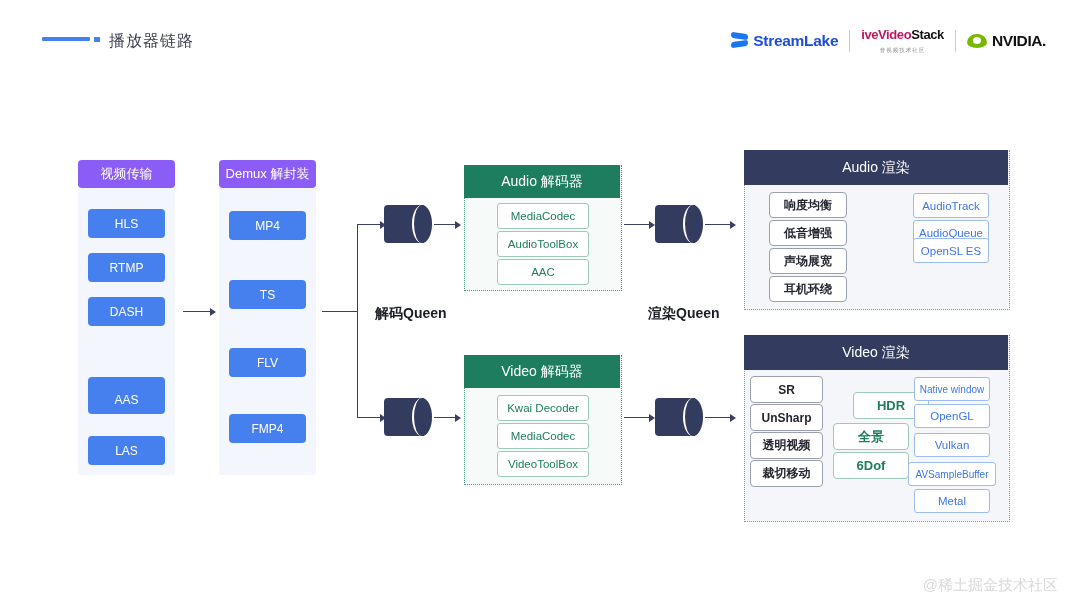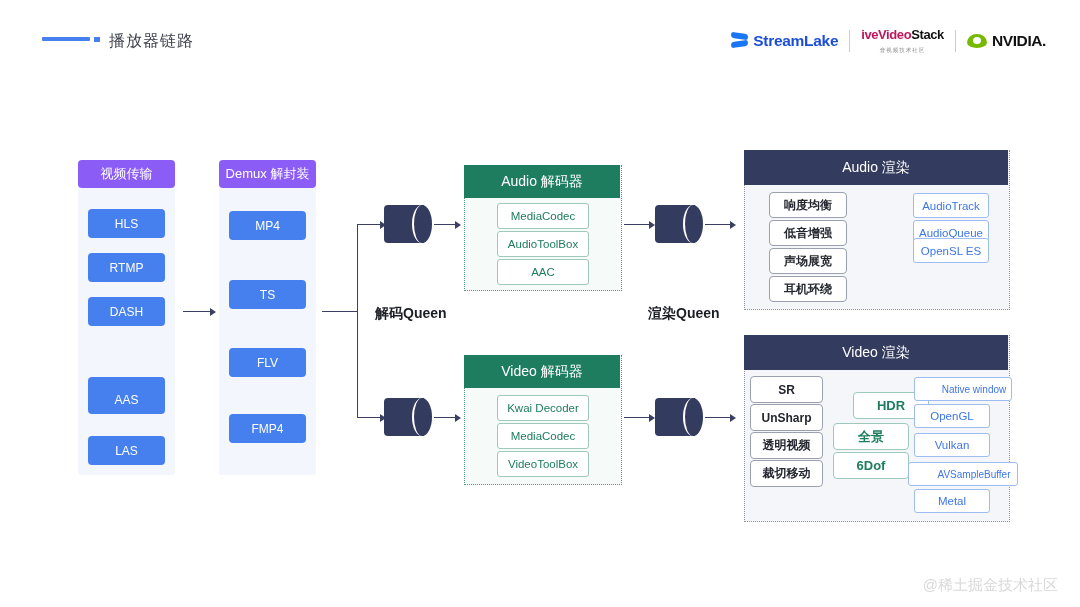--- a/index.html
+++ b/index.html
@@ -48,21 +48,21 @@
               color:#1e7d5e;font-size:11.5px;display:flex;align-items:center;justify-content:center;}
 
   
   .ren-card{position:absolute;background:#f4f6fa;border:1px dotted #8d93a6;}
   .ren-head{position:absolute;background:#333c5e;color:#fff;font-size:14px;
             display:flex;align-items:center;justify-content:center;}
   .chip-dark{position:absolute;background:#fff;border:1px solid #9aa0ad;border-radius:4px;
              color:#23262e;font-size:12px;font-weight:bold;display:flex;align-items:center;justify-content:center;}
   .chip-blue{position:absolute;background:#fff;border:1px solid #9dbdf0;border-radius:3px;
              color:#3d76e8;font-size:11.5px;display:flex;align-items:center;justify-content:center;}
-  .chip-blue.sm{font-size:10px;padding-left:22px;}
+  .chip-blue.sm{font-size:10px;}
   .chip-green.rb{border-radius:4px;font-size:13px;font-weight:bold;}
 
   
   .cyl{position:absolute;width:48px;height:38px;}
   .cyl-body{position:absolute;left:0;top:0;width:40px;height:38px;background:#333c5e;border-radius:4px 0 0 4px;}
   .cyl-cap{position:absolute;left:28px;top:0;width:20px;height:38px;border-radius:50%;background:#333c5e;
            border-left:2px solid #ffffff;box-sizing:border-box;}
   .q-label{position:absolute;font-size:14px;color:#1b1d24;font-weight:bold;}
 
   

